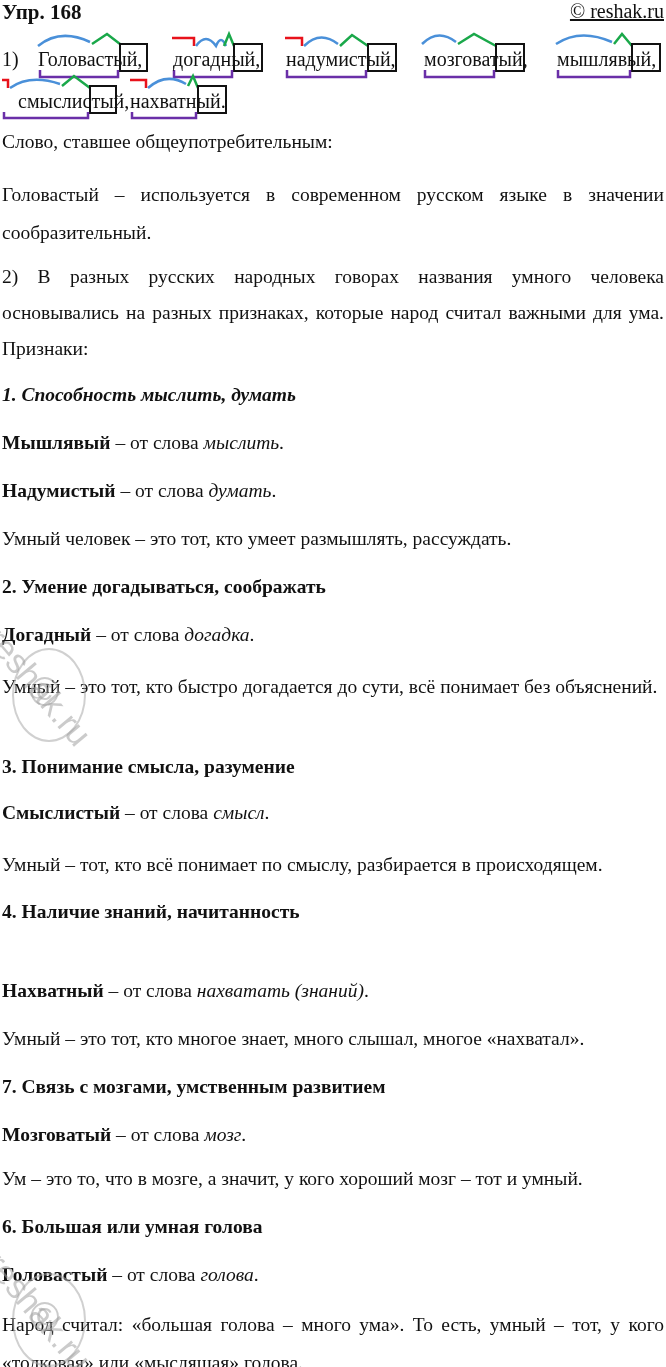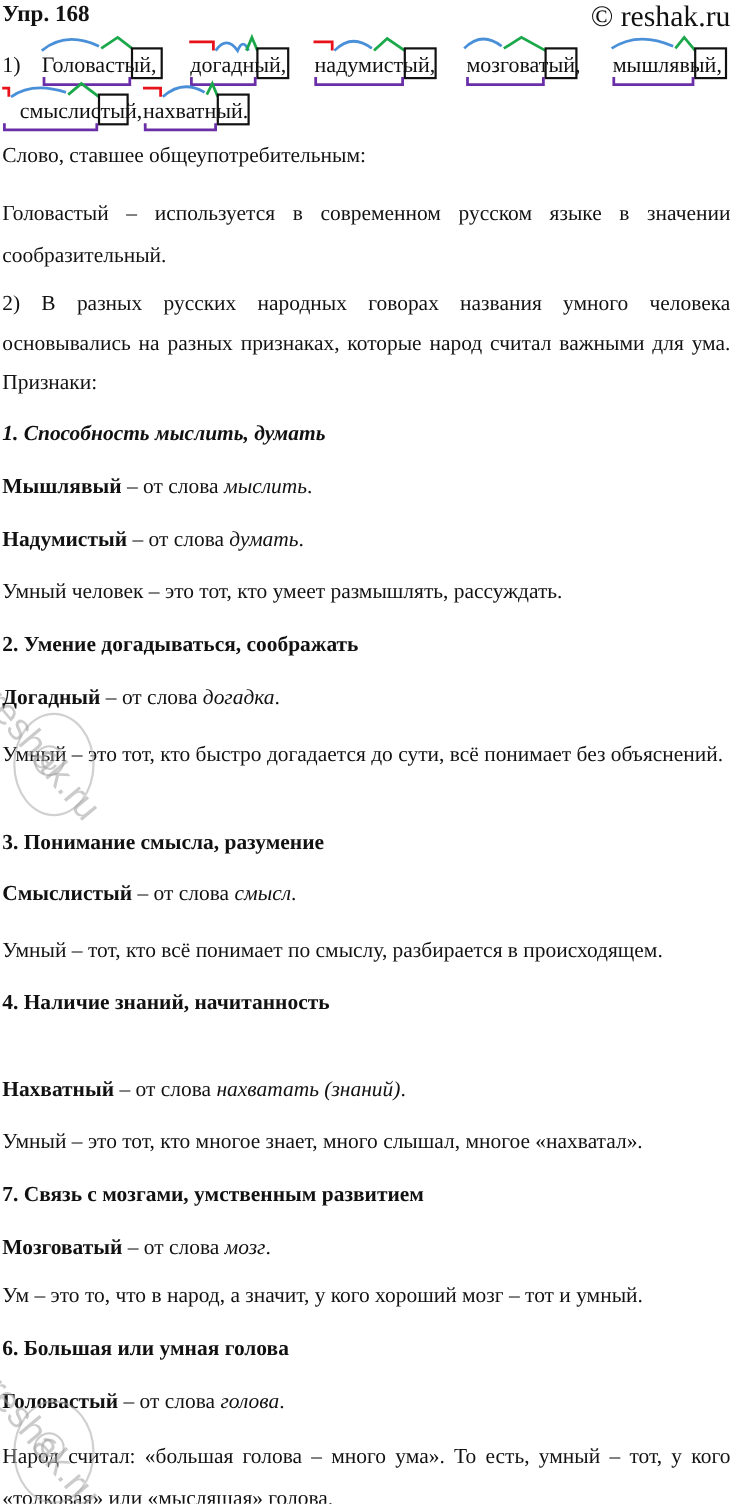--- a/index.html
+++ b/index.html
@@ -3,21 +3,21 @@
 <meta charset="utf-8">
 <style>
   html, body { margin: 0; padding: 0; background: #ffffff; }
   body {
     width: 666px; height: 1367px; position: relative; overflow: hidden;
     font-family: "Liberation Serif", "DejaVu Serif", serif;
     color: #111;
   }
   .header { position: absolute; top: 0; left: 0; width: 666px; height: 26px; }
   .ex-title { position: absolute; left: 2px; top: 0px; font-size: 21px; font-weight: bold; }
-  .copyright { position: absolute; right: 2px; top: 0px; font-size: 27px; }
+  .copyright { position: absolute; right: 2px; top: 0px; font-size: 20px; text-decoration: underline; }
 
   .morph-block { position: absolute; left: 0; top: 26px; width: 666px; height: 94px; }
   .word { position: absolute; font-size: 20px; line-height: 22px; white-space: nowrap; }
   .morph-svg { position: absolute; left: 0; top: 0; overflow: visible; pointer-events: none; }
 
   .p { position: absolute; left: 2px; width: 662px; font-size: 19.5px; line-height: 22px; margin: 0; }
   .justify { text-align: justify; text-align-last: left; }
   .bold { font-weight: bold; }
   .it { font-style: italic; }
 
@@ -117,21 +117,21 @@
 <p class="p bold" style="top:756px;">3. Понимание смысла, разумение</p>
 <p class="p" style="top:802px;"><span class="bold">Смыслистый</span><span> – от слова </span><span class="it">смысл</span><span>.</span></p>
 <p class="p justify" style="top:846px; line-height:38px;">Умный – тот, кто всё понимает по смыслу, разбирается в происходящем.</p>
 
 <p class="p bold" style="top:901px;">4. Наличие знаний, начитанность</p>
 <p class="p" style="top:980px;"><span class="bold">Нахватный</span><span> – от слова </span><span class="it">нахватать (знаний)</span><span>.</span></p>
 <p class="p" style="top:1028px;">Умный – это тот, кто многое знает, много слышал, многое «нахватал».</p>
 
 <p class="p bold" style="top:1076px;">7. Связь с мозгами, умственным развитием</p>
 <p class="p" style="top:1124px;"><span class="bold">Мозговатый</span><span> – от слова </span><span class="it">мозг</span><span>.</span></p>
-<p class="p" style="top:1168px;">Ум – это то, что в народ, а значит, у кого хороший мозг – тот и умный.</p>
+<p class="p" style="top:1168px;">Ум – это то, что в мозге, а значит, у кого хороший мозг – тот и умный.</p>
 
 <p class="p bold" style="top:1216px;">6. Большая или умная голова</p>
 <p class="p" style="top:1264px;"><span class="bold">Головастый</span><span> – от слова </span><span class="it">голова</span><span>.</span></p>
 <p class="p justify" style="top:1306px; line-height:38px;">Народ считал: «большая голова – много ума». То есть, умный – тот, у кого «толковая» или «мыслящая» голова.</p>
 
 <div class="watermark" style="left:0; top:590px; width:170px; height:170px;">
   <div class="wm-ring" style="left:12px; top:58px; width:70px; height:90px;"></div>
   <span style="position:absolute; left:30px; top:80px; font-size:40px;">©</span>
   <span style="position:absolute; left:8px; top:30px; font-size:34px; transform:rotate(50deg); transform-origin:left top;">reshak.ru</span>
 </div>

